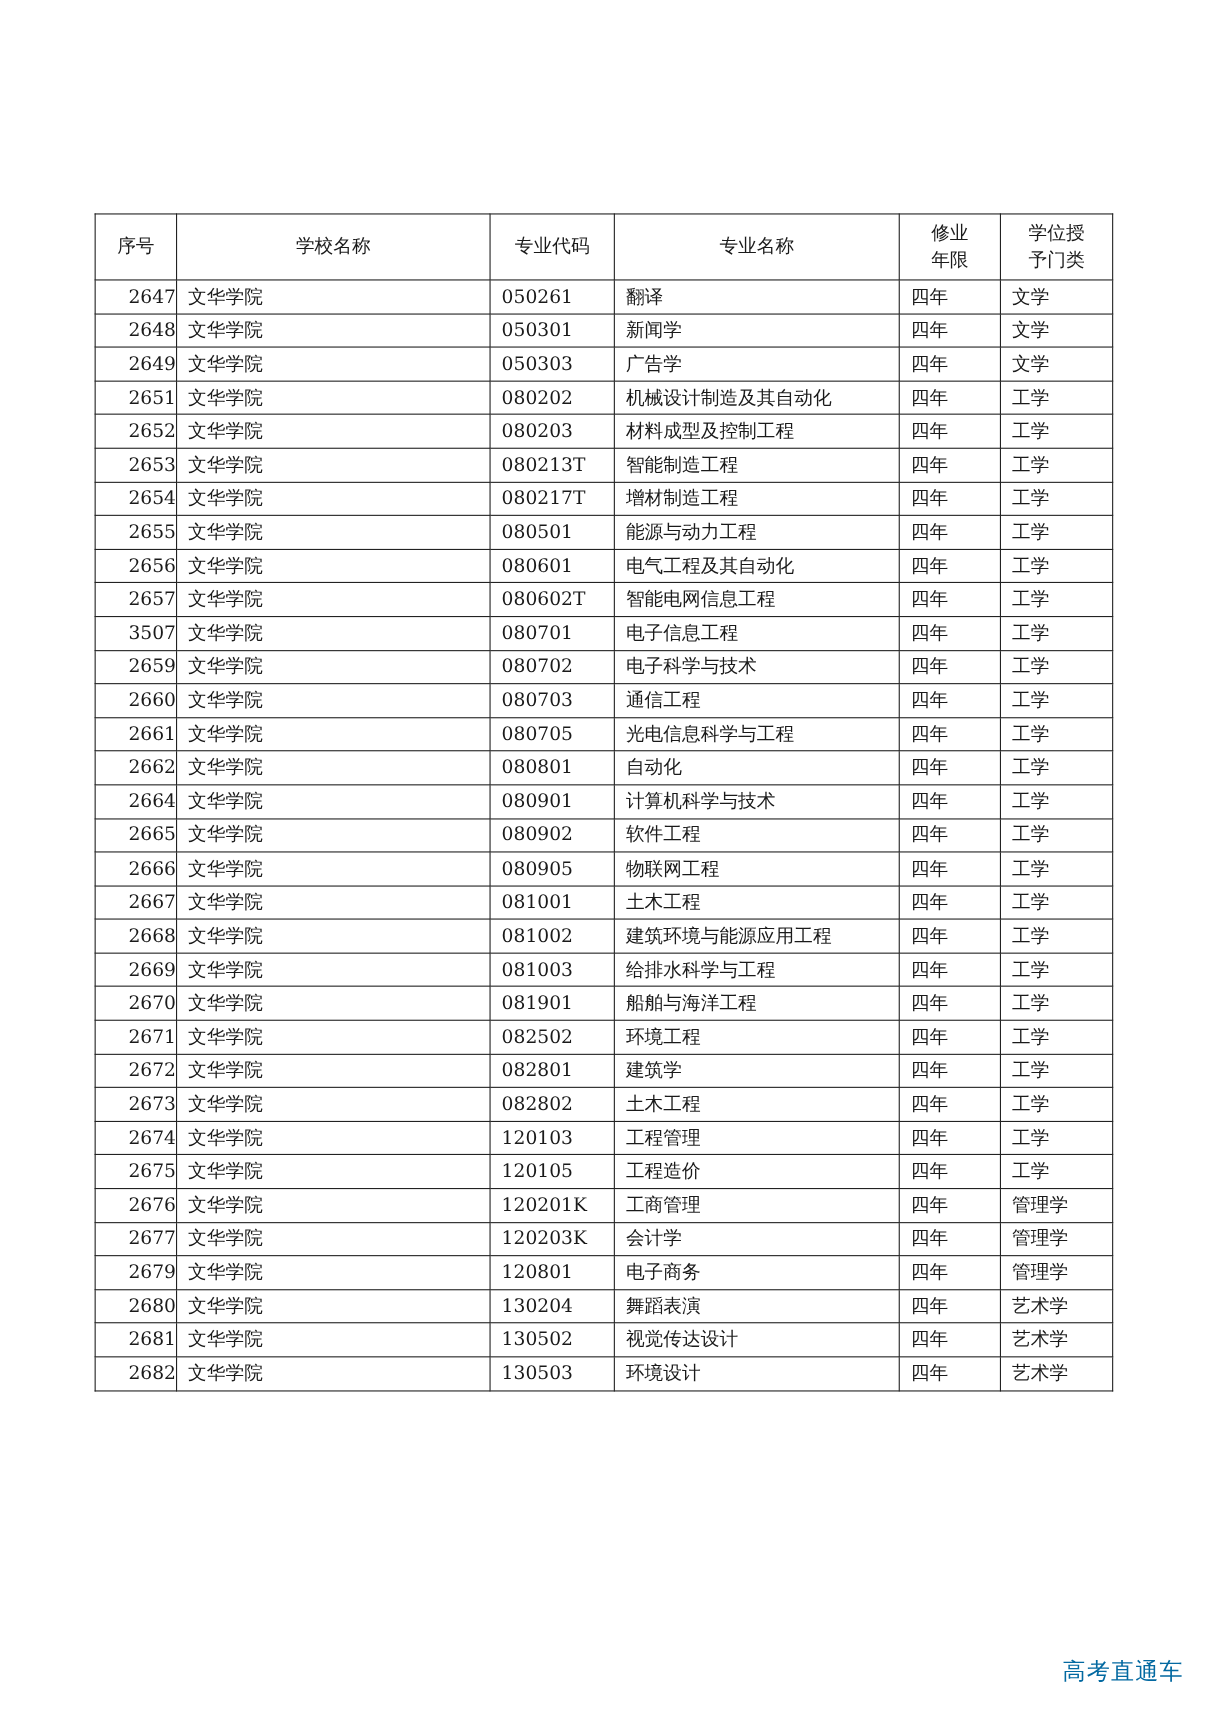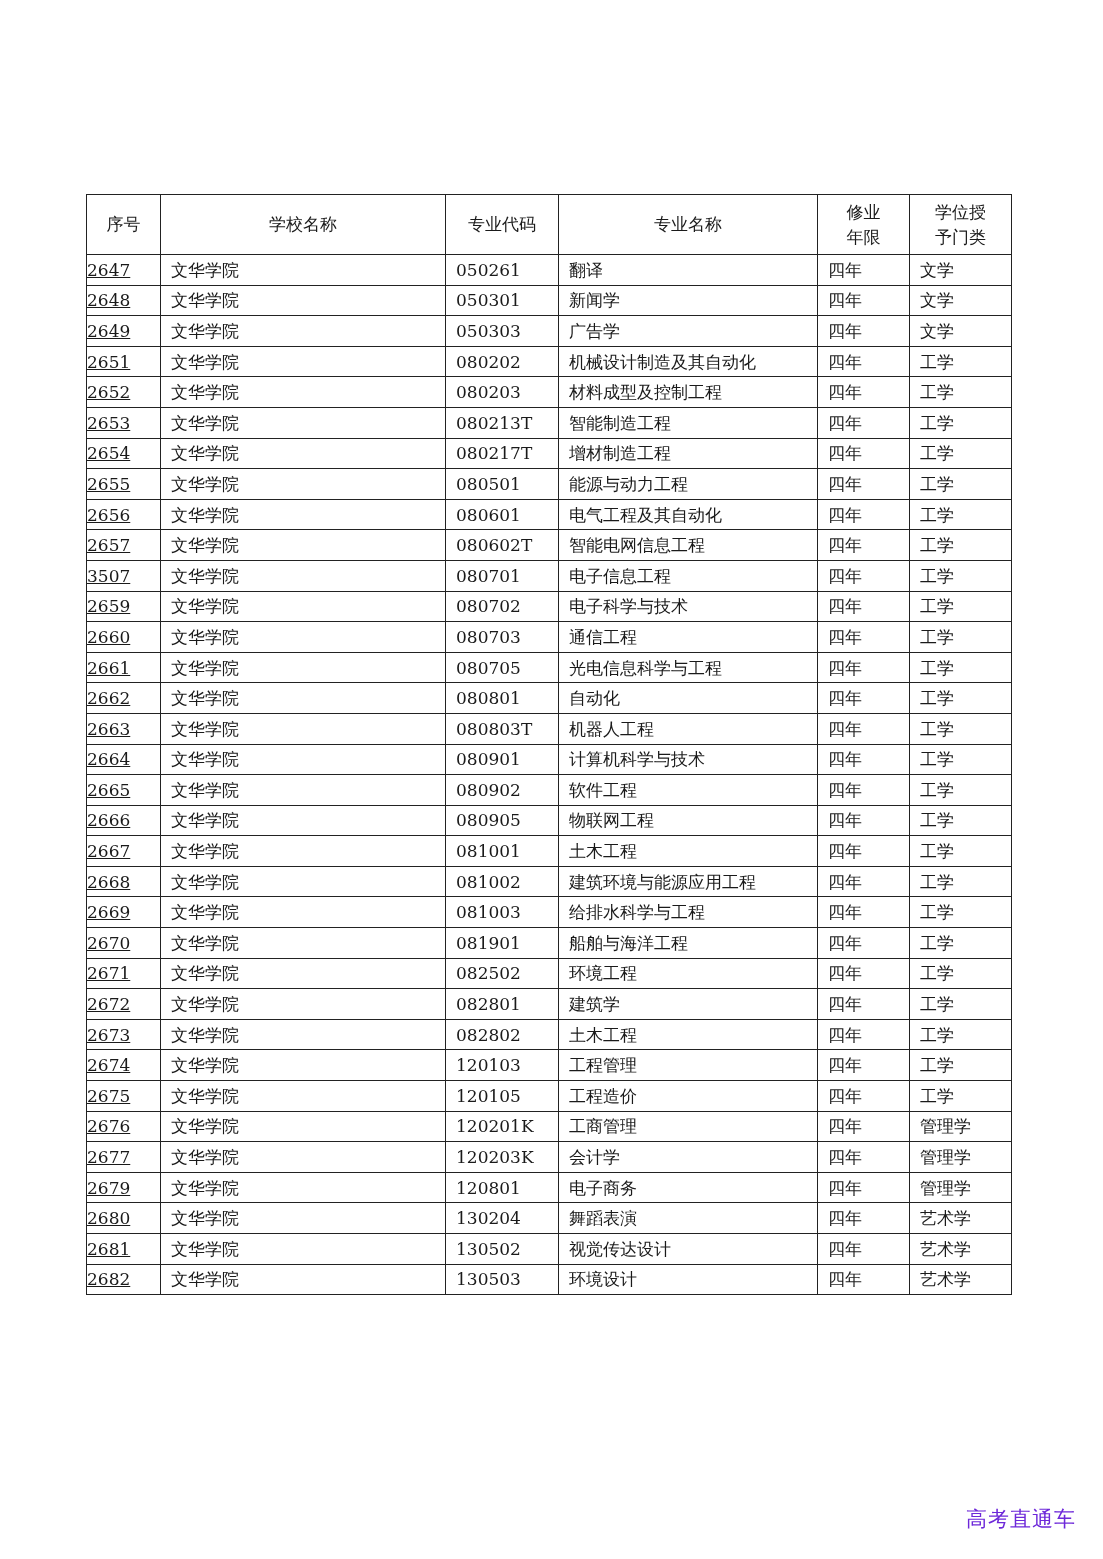--- a/index.html
+++ b/index.html
@@ -4,23 +4,23 @@
   <style>
     html, body { margin: 0; padding: 0; background: #ffffff; }
     body { width: 1103px; height: 1559px; position: relative; overflow: hidden;
            font-family: "DejaVu Serif", "Liberation Serif", serif; color: #1a1a1a; }
     .page-table { position: absolute; left: 86px; top: 194px; border-collapse: collapse;
                   table-layout: fixed; width: 925px; }
     .page-table th, .page-table td { border: 1.4px solid #222; font-weight: normal;
                   font-size: 17px; padding: 0; white-space: nowrap; overflow: hidden; }
     .page-table thead th { height: 59px; text-align: center; line-height: 25px; }
     .page-table tbody td { height: 29.6px; line-height: 28px; padding-left: 10px; }
-    .page-table tbody td.c-idx { padding-left: 0; text-align: left; text-decoration: underline; }
+    .page-table tbody td.c-idx { padding-left: 0; text-align: right; }
     .watermark { position: absolute; left: 966px; top: 1505px; font-size: 21px;
-                 font-family: "DejaVu Sans", "Liberation Sans", sans-serif; color: #6d28d9; letter-spacing: 1px; }
+                 font-family: "DejaVu Sans", "Liberation Sans", sans-serif; color: #0369a1; letter-spacing: 1px; }
   </style>
 </head>
 <body>
 
 <table class="page-table">
   <colgroup>
     <col style="width:74px">
     <col style="width:285px">
     <col style="width:113px">
     <col style="width:259px">
@@ -158,28 +158,20 @@
       </tr>
       <tr>
         <td class="c-idx">2662</td>
         <td>文华学院</td>
         <td>080801</td>
         <td>自动化</td>
         <td>四年</td>
         <td>工学</td>
       </tr>
       <tr>
-        <td class="c-idx">2663</td>
-        <td>文华学院</td>
-        <td>080803T</td>
-        <td>机器人工程</td>
-        <td>四年</td>
-        <td>工学</td>
-      </tr>
-      <tr>
         <td class="c-idx">2664</td>
         <td>文华学院</td>
         <td>080901</td>
         <td>计算机科学与技术</td>
         <td>四年</td>
         <td>工学</td>
       </tr>
       <tr>
         <td class="c-idx">2665</td>
         <td>文华学院</td>

